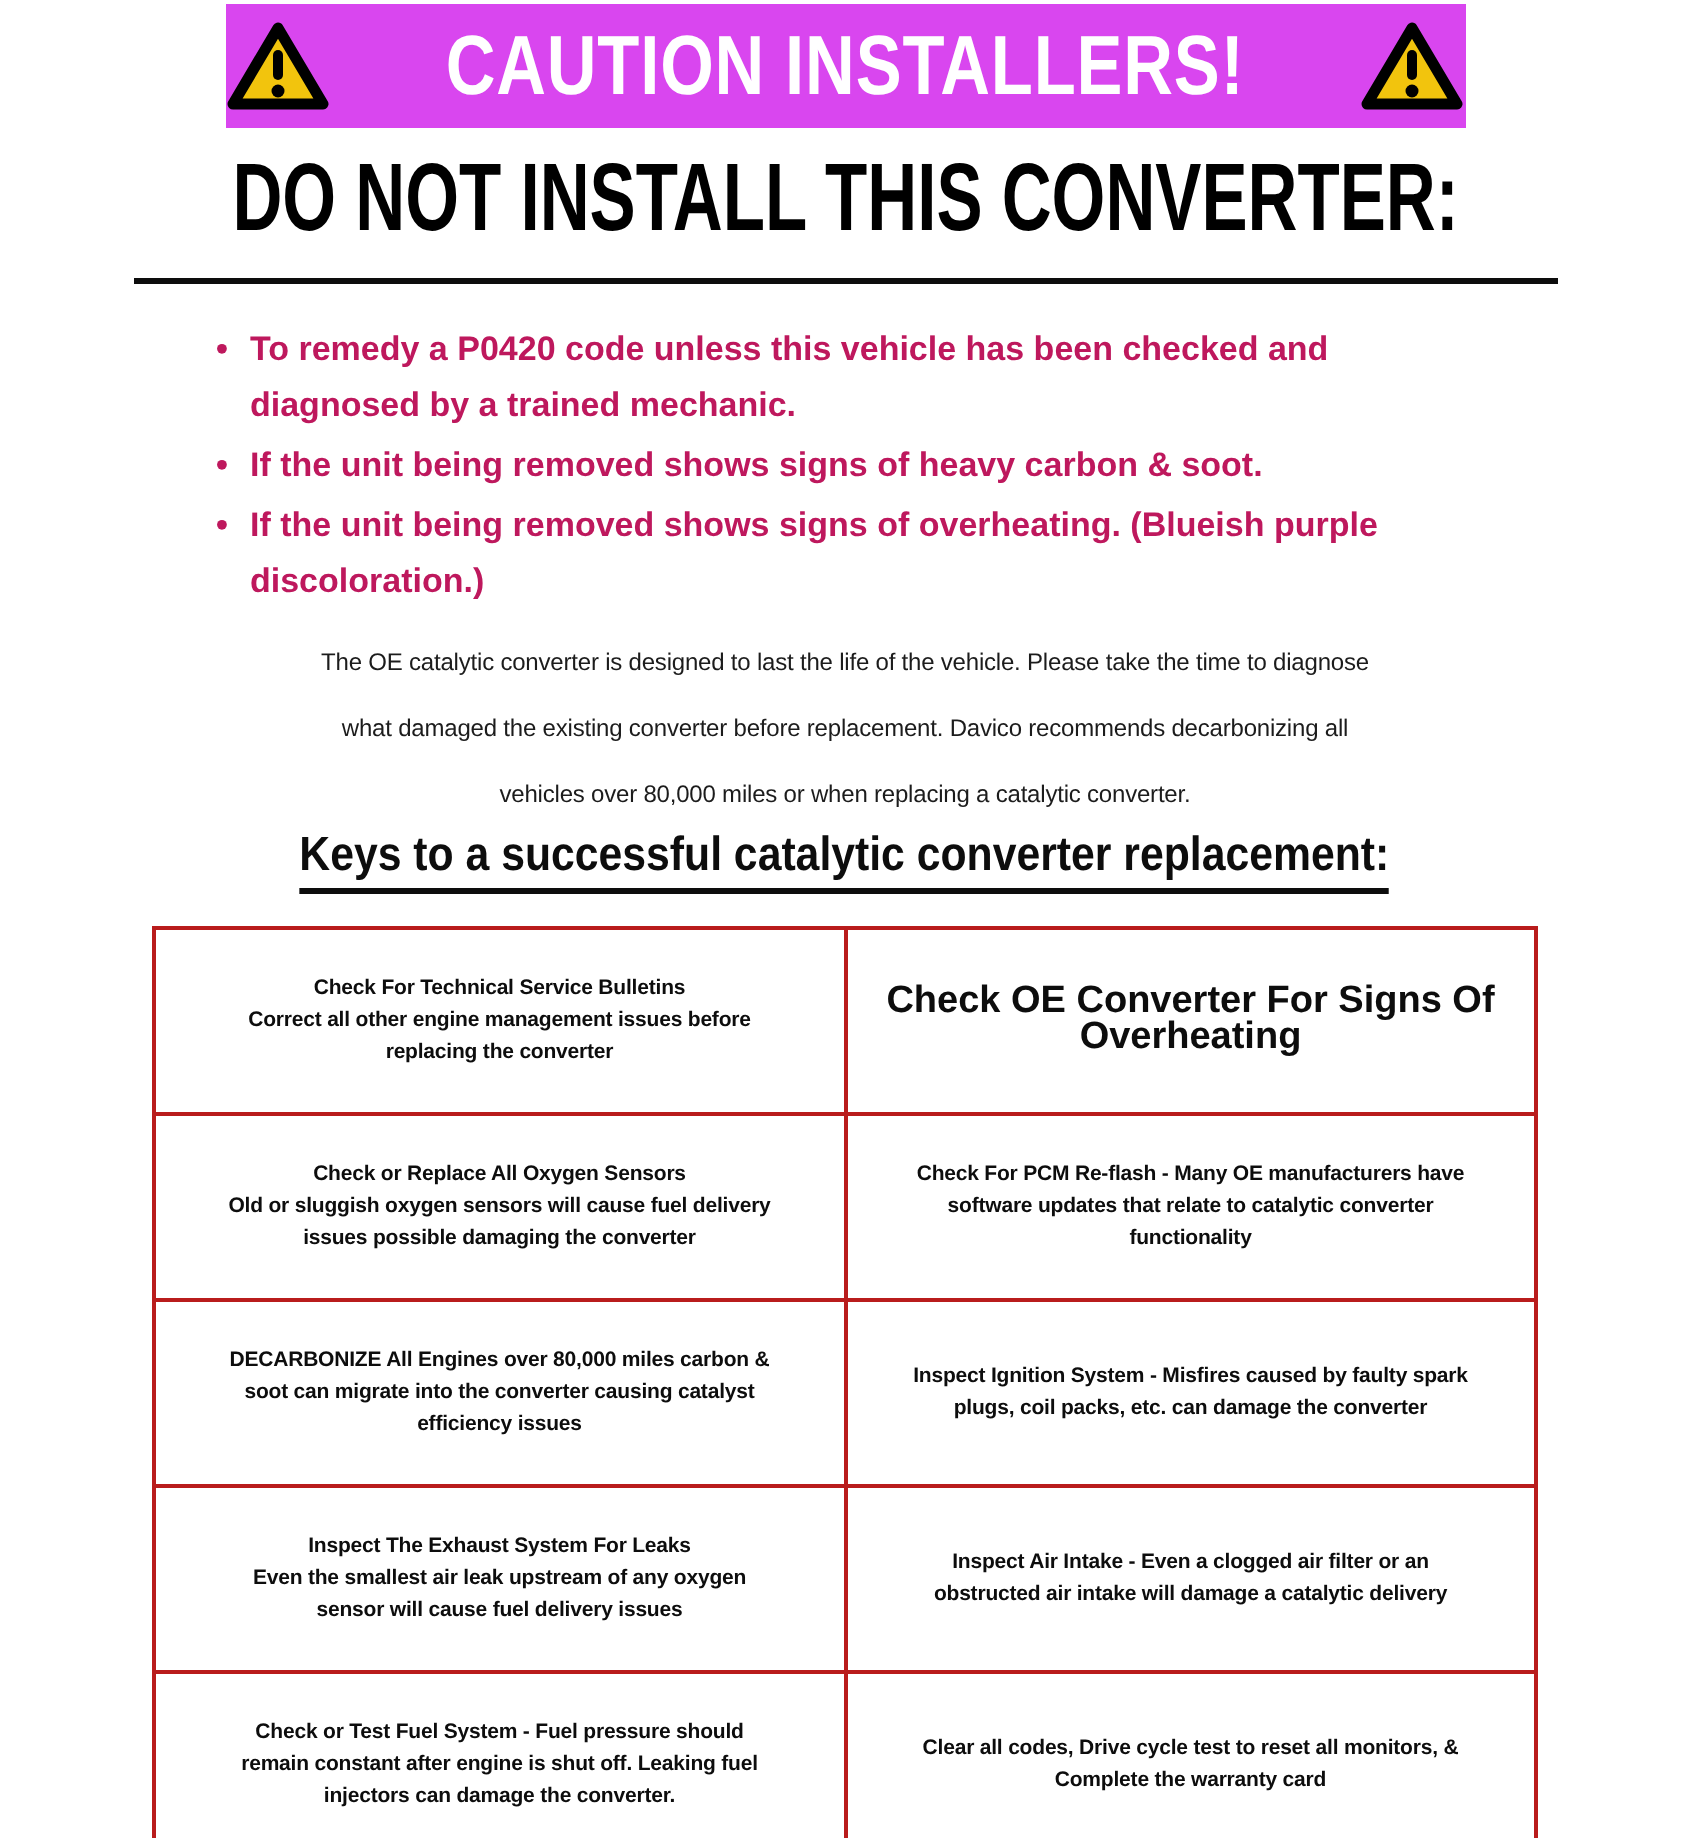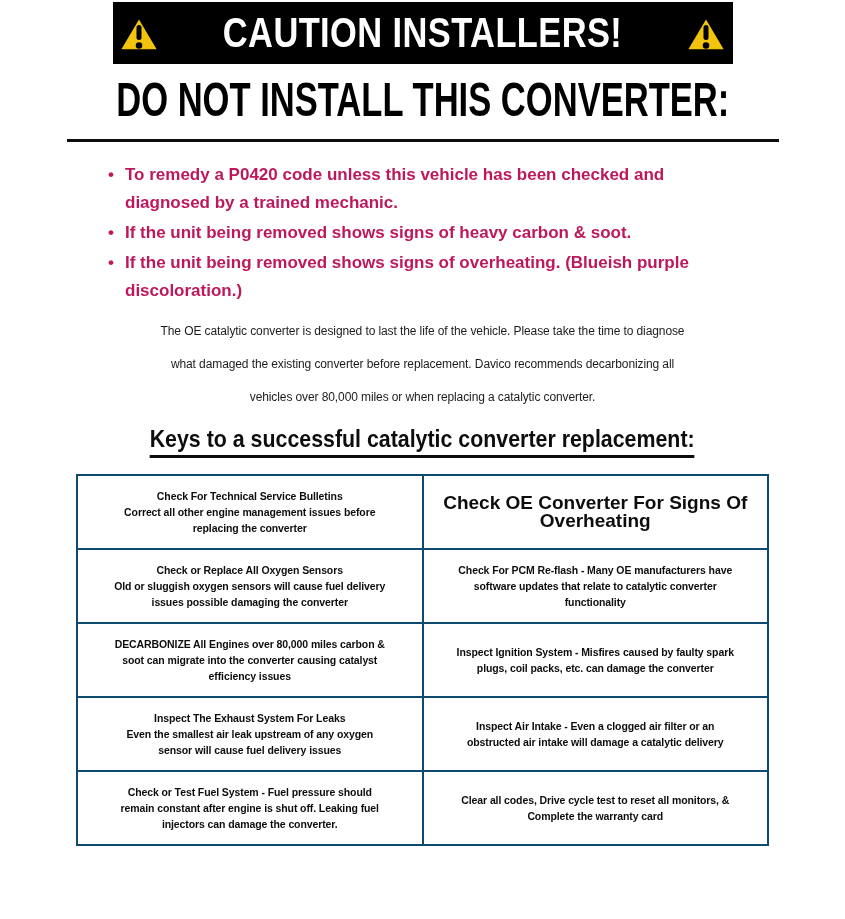--- a/index.html
+++ b/index.html
@@ -1,21 +1,21 @@
 <!DOCTYPE html>
 <html><head>
 <meta charset="utf-8">
 <style>
   * { margin: 0; padding: 0; box-sizing: border-box; }
   html, body { width: 845px; height: 919px; background: #ffffff; overflow: hidden; }
   body { font-family: "Liberation Sans", sans-serif; color: #111; }
 
   .banner {
     width: 620px; height: 62px; margin: 2px auto 0;
-    background: #000000;
+    background: #d946ef;
     display: flex; align-items: center; justify-content: center; gap: 14px;
   }
   .banner-text {
     color: #ffffff; font-weight: bold; font-size: 42px; line-height: 1;
     display: inline-block; transform: scaleX(0.82); transform-origin: center;
     white-space: nowrap; letter-spacing: 0.5px;
   }
   .tri { width: 52px; height: 46px; flex: 0 0 auto; }
 
   .title-wrap { margin-top: 12px; display: flex; justify-content: center; overflow: visible; }
@@ -37,33 +37,33 @@
     content: "\2022"; position: absolute; left: 0; top: 0;
     font-size: 17px; line-height: 28px;
   }
 
   .intro {
     margin: 10px auto 0; width: 835px; text-align: center;
     font-size: 12px; line-height: 33px; font-weight: 400; color: #1c1c1c;
     white-space: pre-line; letter-spacing: -0.1px;
   }
 
-  .keys-wrap { margin-top: 11px; display: flex; justify-content: center; }
+  .keys-wrap { display: flex; justify-content: center; }
   .keys-heading {
     font-weight: bold; font-size: 24px; line-height: 1.15; color: #0d0d0d;
     display: inline-block; transform: scaleX(0.89); transform-origin: center;
     border-bottom: 3px solid #0d0d0d; padding-bottom: 2px; white-space: nowrap;
   }
 
   table.keys-table {
     width: 693px; margin: 16px auto 0; border-collapse: collapse;
     table-layout: fixed;
   }
   table.keys-table td {
-    border: 2px solid #0c4a6e; width: 50%; height: 74px;
+    border: 2px solid #b91c1c; width: 50%; height: 93px;
     vertical-align: middle; text-align: center;
     font-weight: bold; font-size: 10.5px; line-height: 16px;
     letter-spacing: -0.1px; padding: 6px 5px;
     white-space: pre-line; color: #0d0d0d;
   }
   table.keys-table td.cell-lg { font-size: 19px; line-height: 18px; letter-spacing: 0; }
 </style>
 </head>
 <body>
 

